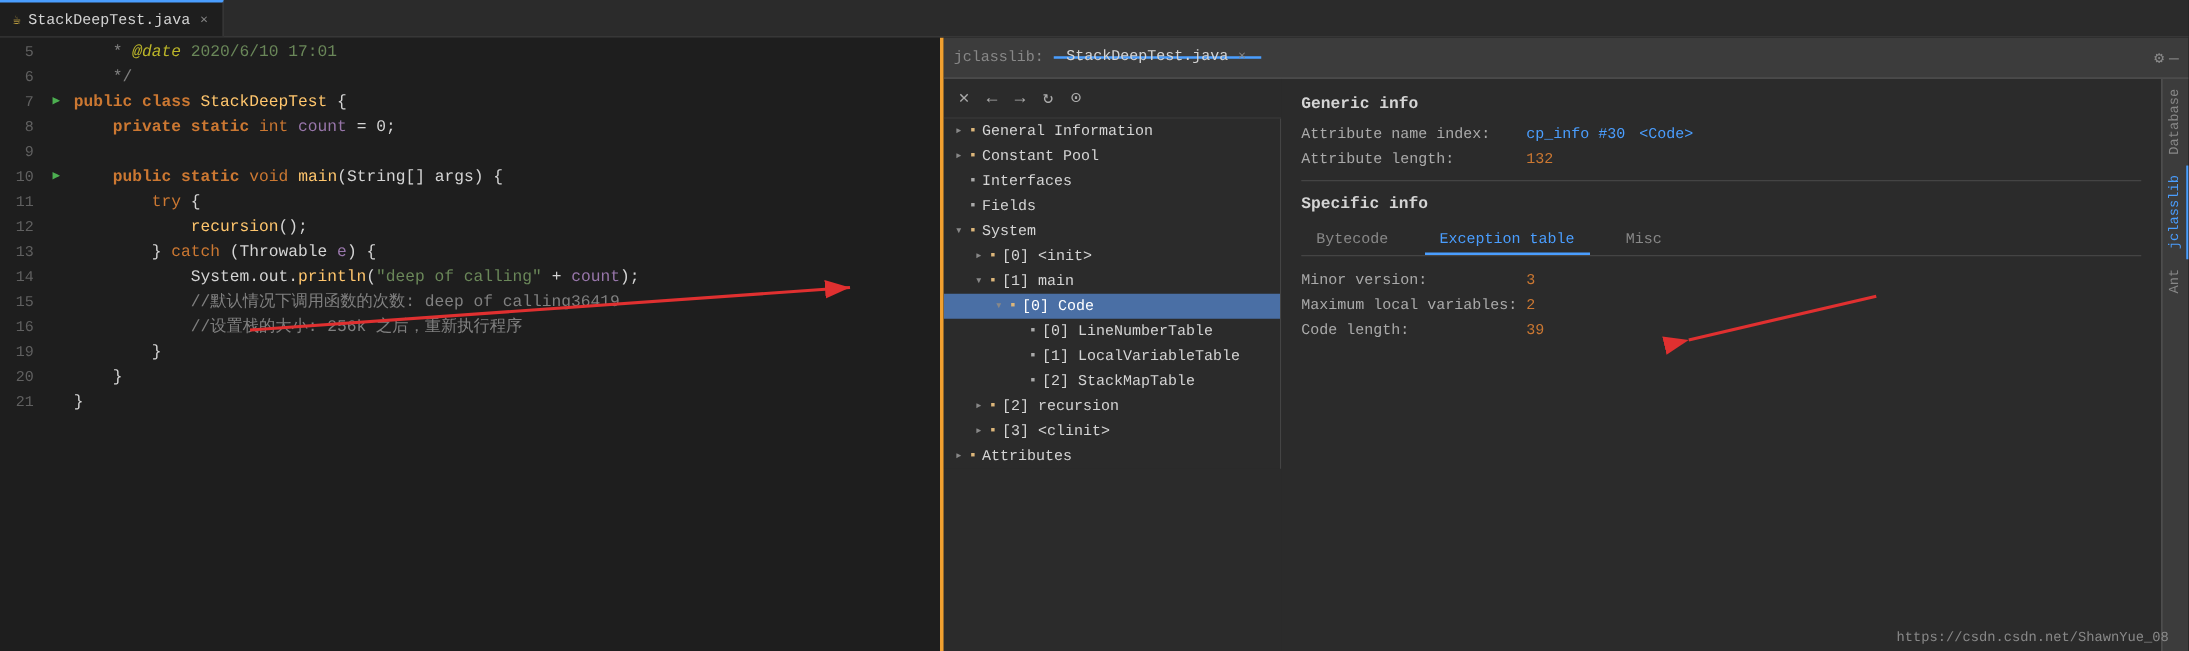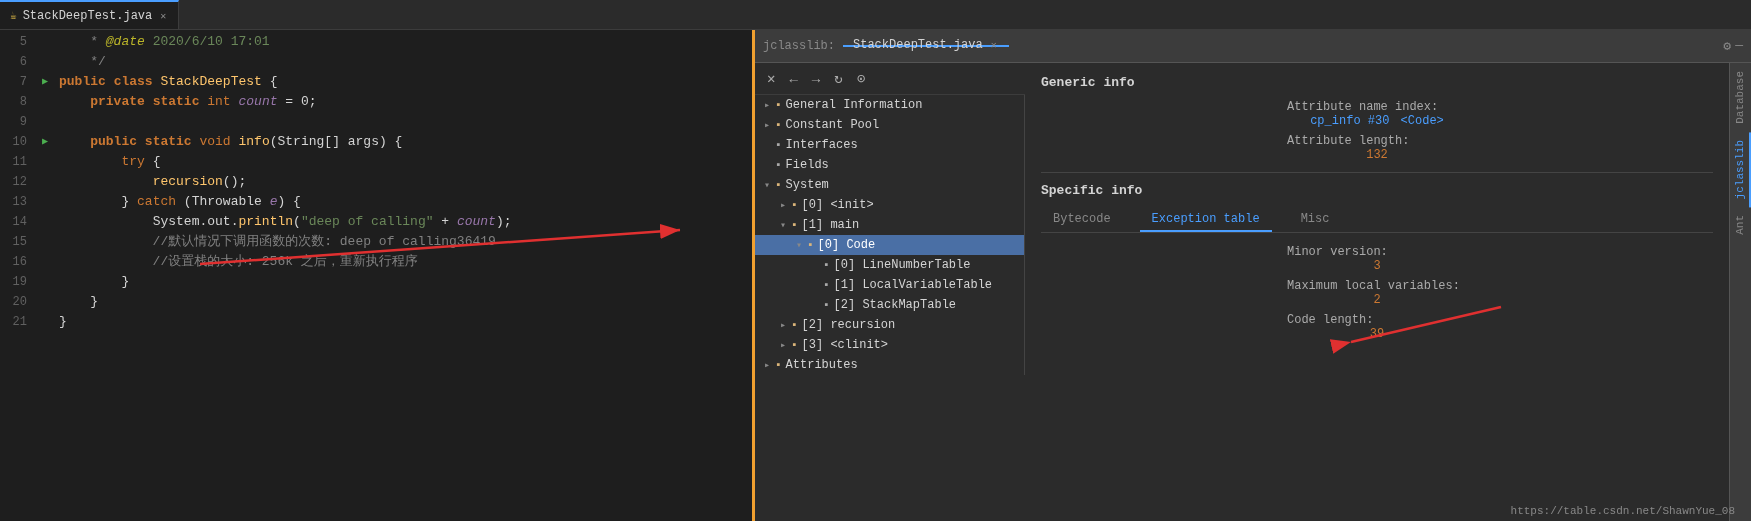--- a/index.html
+++ b/index.html
@@ -118,21 +118,21 @@
       padding-left: 4px;
     }
 
     
     .kw { color: #cc7832; font-weight: bold; }
     .kw2 { color: #cc7832; }
     .type { color: #cc7832; }
     .fn { color: #ffc66d; }
     .str { color: #6a8759; }
     .comment { color: #808080; }
-    .var-italic { color: #9876aa; font-style: italic; }
+    .var-italic { color: #9876aa; }
     .annotation { color: #bbb529; font-style: italic; }
     .date-val { color: #6a8759; }
     .normal { color: #d4d4d4; }
     .class-name { color: #ffc66d; }
 
     
     .jclasslib-panel {
       flex: 1;
       background: #2b2b2b;
       display: flex;
@@ -228,24 +228,23 @@
 
     .section-title {
       color: #d4d4d4;
       font-size: 13px;
       font-weight: bold;
       margin-bottom: 10px;
     }
 
     .info-row {
       display: flex;
-      align-items: center;
+      align-items: flex-end;
       margin-bottom: 6px;
       font-size: 12px;
-      flex-direction: column;
     }
 
     .info-label {
       color: #aaa;
       min-width: 180px;
     }
 
     .info-value {
       color: #cc7832;
     }
@@ -376,21 +375,21 @@
           <span class="line-number">9</span>
           <span class="line-gutter"></span>
           <span class="line-content"> </span>
         </div>
 
         <div class="code-line">
           <span class="line-number">10</span>
           <span class="line-gutter">
             <span class="run-icon">▶</span>
           </span>
-          <span class="line-content">    <span class="kw">public</span> <span class="kw">static</span> <span class="type">void</span> <span class="fn">info</span><span class="normal">(String[]</span> <span class="normal">args) {</span></span>
+          <span class="line-content">    <span class="kw">public</span> <span class="kw">static</span> <span class="type">void</span> <span class="fn">main</span><span class="normal">(String[]</span> <span class="normal">args) {</span></span>
         </div>
 
         <div class="code-line">
           <span class="line-number">11</span>
           <span class="line-gutter"></span>
           <span class="line-content">        <span class="kw2">try</span> <span class="normal">{</span></span>
         </div>
 
         <div class="code-line">
           <span class="line-number">12</span>
@@ -649,14 +648,14 @@
           <span class="sidebar-tab-vertical">Ant</span>
         </div>
       </div>
 
     </div>
   </div>
 
 </div>
 
 <div class="bottom-bar">
-  <span>https://table.csdn.net/ShawnYue_08</span>
+  <span>https://csdn.csdn.net/ShawnYue_08</span>
 </div>
 
 </body></html>

